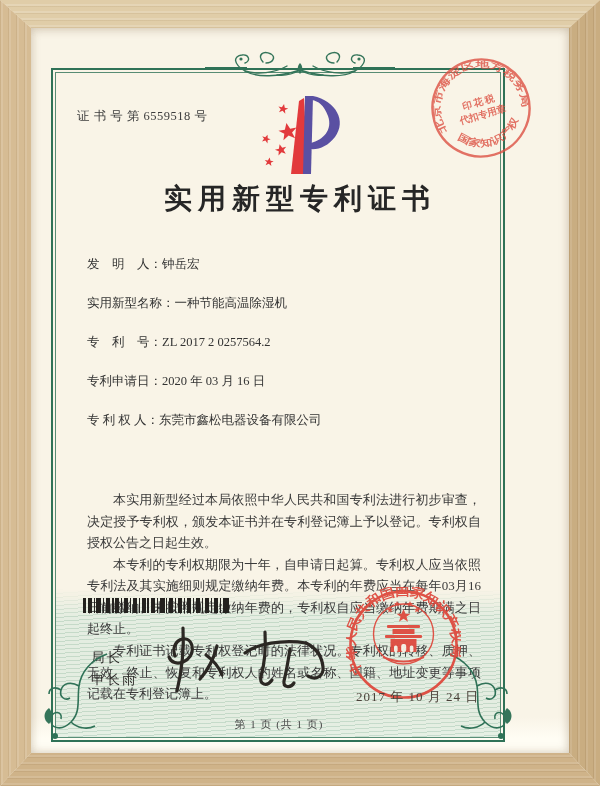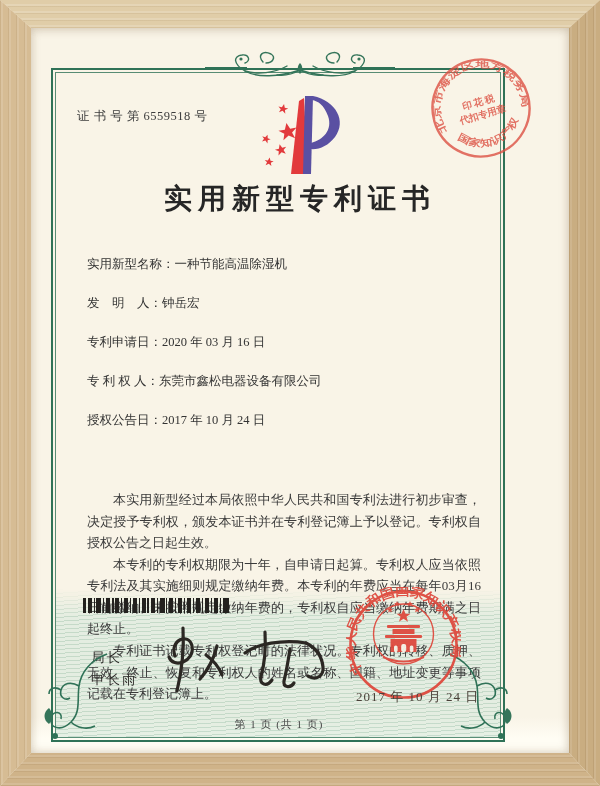--- a/index.html
+++ b/index.html
@@ -146,33 +146,33 @@
         <g fill="#5a50a2">
           <path d="M55 8 L63 8 L61 86 L53 86 Z"></path>
           <path d="M63 8 C86 13 97 33 85 49 C78 58 69 62 60 61 L61 55 C73 52 83 42 78 28 C74 17 68 13 62 12 Z"></path>
         </g>
       </svg>
 
       <h1 class="title">实用新型专利证书</h1>
 
       <div class="fields">
         <div class="field">
+          <span class="flabel">发　明　人：</span><span class="fvalue">钟岳宏</span>
+        </div>
+        <div class="field">
           <span class="flabel">实用新型名称：</span><span class="fvalue">一种节能高温除湿机</span>
         </div>
         <div class="field">
-          <span class="flabel">发　明　人：</span><span class="fvalue">钟岳宏</span>
+          <span class="flabel">专　利　号：</span><span class="fvalue">ZL 2017 2 0257564.2</span>
         </div>
         <div class="field">
           <span class="flabel">专利申请日：</span><span class="fvalue">2020 年 03 月 16 日</span>
         </div>
         <div class="field">
           <span class="flabel">专 利 权 人：</span><span class="fvalue">东莞市鑫松电器设备有限公司</span>
-        </div>
-        <div class="field">
-          <span class="flabel">授权公告日：</span><span class="fvalue">2017 年 10 月 24 日</span>
         </div>
       </div>
 
       <div class="paras">
         <p>本实用新型经过本局依照中华人民共和国专利法进行初步审查，决定授予专利权，颁发本证书并在专利登记簿上予以登记。专利权自授权公告之日起生效。</p>
         <p>本专利的专利权期限为十年，自申请日起算。专利权人应当依照专利法及其实施细则规定缴纳年费。本专利的年费应当在每年03月16日前缴纳。未按照规定缴纳年费的，专利权自应当缴纳年费期满之日起终止。</p>
         <p>专利证书记载专利权登记时的法律状况。专利权的转移、质押、无效、终止、恢复和专利权人的姓名或名称、国籍、地址变更等事项记载在专利登记簿上。</p>
       </div>
 
       <div class="barcode"></div>

